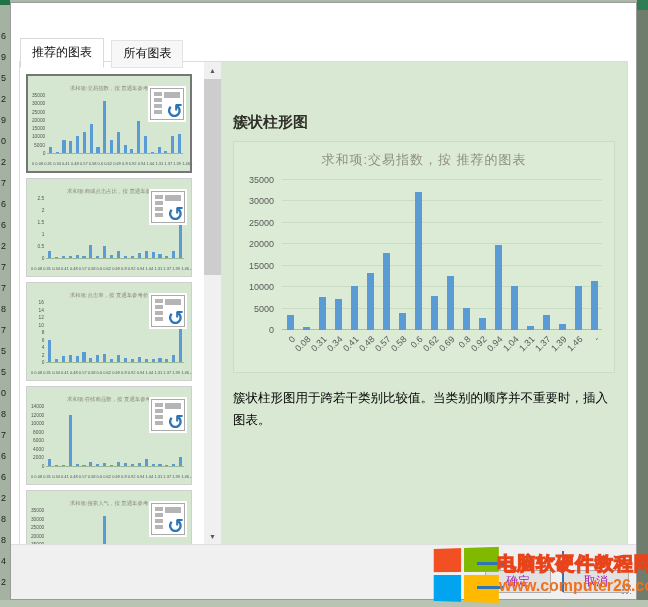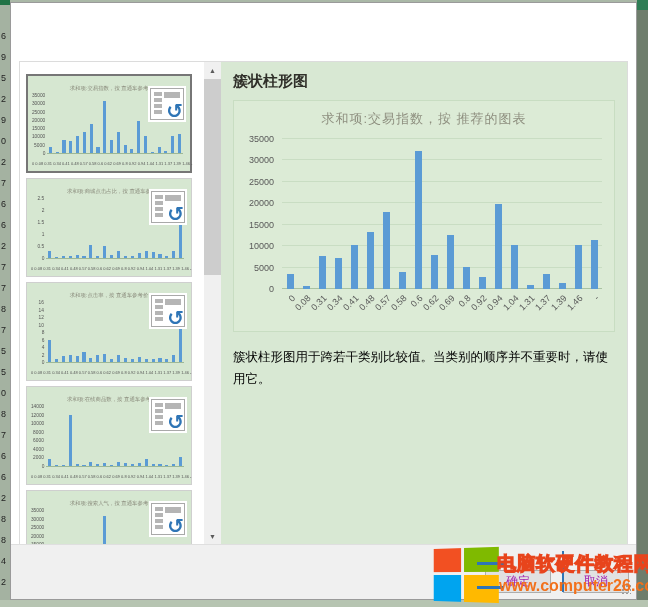--- a/index.html
+++ b/index.html
@@ -52,21 +52,21 @@
   .pv-arrow { position:absolute; right:0px; bottom:-4px; font-size:20px; font-weight:bold; color:#2e75b6; }
 
   
   .scrollbar { position:absolute; left:184px; top:0; width:17px; height:100%; background:#f0f0f0; }
   .sb-btn { position:absolute; left:0; width:17px; height:17px; text-align:center; font-size:7px; color:#5a5a5a; line-height:17px; cursor:pointer; }
   .sb-up { top:0; } .sb-down { bottom:0; }
   .sb-thumb { position:absolute; left:0; top:17px; width:17px; height:196px; background:#cdcdcd; cursor:pointer; }
 
   
   .preview { position:absolute; left:201px; top:0; right:0; bottom:0; background:#d8e8d3; padding:10px 12px; overflow:hidden; }
-  .preview-heading { font-size:15px; font-weight:bold; color:#30302a; }
+  .preview-heading { font-size:15px; font-weight:bold; color:#30302a;margin-top:41px; }
   .chart-box { margin-top:9px; height:232px; background:#dcebd6; border:1px solid #c8ddc2; position:relative; }
   .chart-title { position:absolute; top:9px; left:0; right:0; text-align:center; font-size:13px; color:#8f9080; letter-spacing:1px; }
   .plot-wrap { position:absolute; left:8px; right:12px; top:38px; height:150px; }
   .ylabels { position:absolute; left:0; top:0; width:36px; height:100%; }
   .ylabels span { position:absolute; right:4px; font-size:9px; color:#595959; }
   .plot { position:absolute; left:40px; right:0; top:0; height:100%; }
   .gridline { position:absolute; left:0; right:0; height:1px; background:#c9ddc3; }
   .baseline { position:absolute; left:0; right:0; bottom:0; height:1px; background:#a9c2a2; }
   .bars { position:absolute; left:0; right:0; top:0; bottom:0; display:flex; align-items:flex-end; }
   .slot { flex:1; display:flex; justify-content:center; align-items:flex-end; height:100%; }
@@ -129,20 +129,24 @@
 8
 4
 2
 9</div>
 <div class="sheet-right"></div>
 <div class="sheet-bottom"></div>
 
 <div class="dialog">
 
 
+  <div class="tabs">
+    <span class="tab active">推荐的图表</span>
+    <span class="tab inactive">所有图表</span>
+  </div>
 
   <div class="frame">
 
     <div class="thumb-list" id="thumb-list">
   <div class="thumb selected">
     <div class="t-title">求和项:交易指数，按 直通车参考</div>
     <div class="t-ylabels">
             <span style="bottom: calc(100% - 4px);">35000</span>
             <span style="bottom: calc(85.7143% - 4px);">30000</span>
             <span style="bottom: calc(71.4286% - 4px);">25000</span>
@@ -663,21 +667,21 @@
               <div class="xslot">
                 <span>1.46</span>
               </div>
               <div class="xslot">
                 <span>-</span>
               </div>
             </div>
         </div>
       </div>
 
-      <div class="desc">簇状柱形图用于跨若干类别比较值。当类别的顺序并不重要时，请使用它。</div>
+      <div class="desc">簇状柱形图用于跨若干类别比较值。当类别的顺序并不重要时，插入图表。</div>
     </div>
   </div>
 
   <div class="bottombar">
     <div class="btn btn-ok">确定</div>
     <div class="btn btn-cancel">取消</div>
     <div class="grip"></div>
   </div>
 </div>
 

